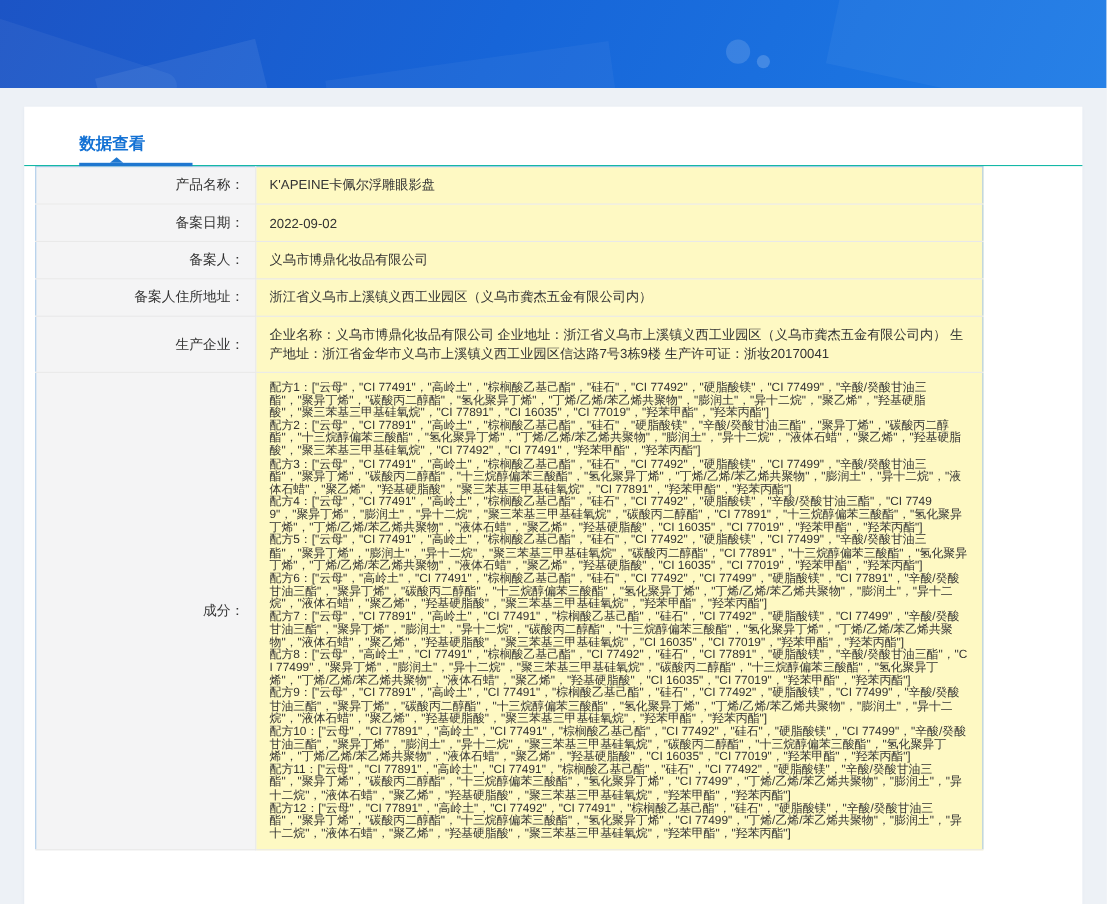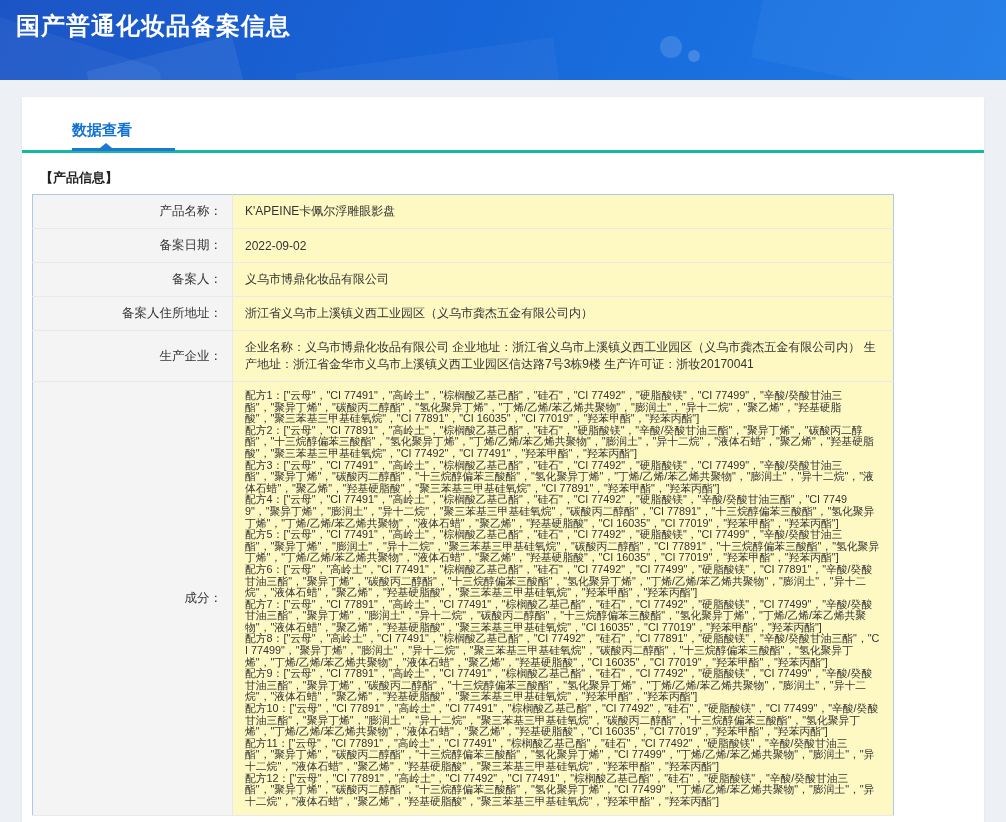--- a/index.html
+++ b/index.html
@@ -23,21 +23,21 @@
   .sh-e { left: 760px; top: -30px; width: 300px; height: 120px; background: rgba(255,255,255,0.045); transform: rotate(12deg); }
   .sh-f { left: 300px; top: 55px; width: 260px; height: 80px; background: rgba(255,255,255,0.04); transform: rotate(-8deg); }
 
   
   .card {
     margin: 17px 22px 0 22px; background: #ffffff; min-height: 726px;
     box-shadow: 0 1px 3px rgba(30,60,120,0.06); padding-bottom: 18px;
   }
 
   
-  .tabbar { padding-top: 24px; border-bottom: 3px solid #14b8a6; position: relative; }
+  .tabbar { padding-top: 24px; border-bottom: 1px solid #14b8a6; position: relative; }
   .tab { display: inline-block; margin-left: 50px; padding-bottom: 10px; cursor: pointer; }
   .tab-label { color: #1371d4; font-size: 15px; font-weight: bold; }
   .tab-underline {
     position: absolute; left: 50px; bottom: -1px; width: 103px; height: 3px;
     background: #1e77d0;
   }
   .tab-underline .tri {
     position: absolute; left: 28px; top: -5px; width: 0; height: 0;
     border-left: 6px solid transparent; border-right: 6px solid transparent;
     border-bottom: 5px solid #1e77d0;
@@ -69,35 +69,33 @@
 </head>
 <body>
 
 <div class="banner">
   <div class="shape sh-a"></div>
   <div class="shape sh-b"></div>
   <div class="shape sh-f"></div>
   <div class="shape sh-e"></div>
   <div class="shape sh-c"></div>
   <div class="shape sh-d"></div>
-  <h1>国产普通化妆品备案信息</h1>
 </div>
 
 <div class="card">
 
   <div class="tabbar">
     <div class="tab">
       <span class="tab-label">数据查看</span>
     </div>
     <div class="tab-underline">
       <span class="tri"></span>
     </div>
   </div>
 
-  <div class="section-title">【产品信息】</div>
 
   <table class="info">
     <tbody>
         <tr>
           <th>产品名称：</th>
           <td>K'APEINE卡佩尔浮雕眼影盘</td>
         </tr>
         <tr>
           <th>备案日期：</th>
           <td>2022-09-02</td>

